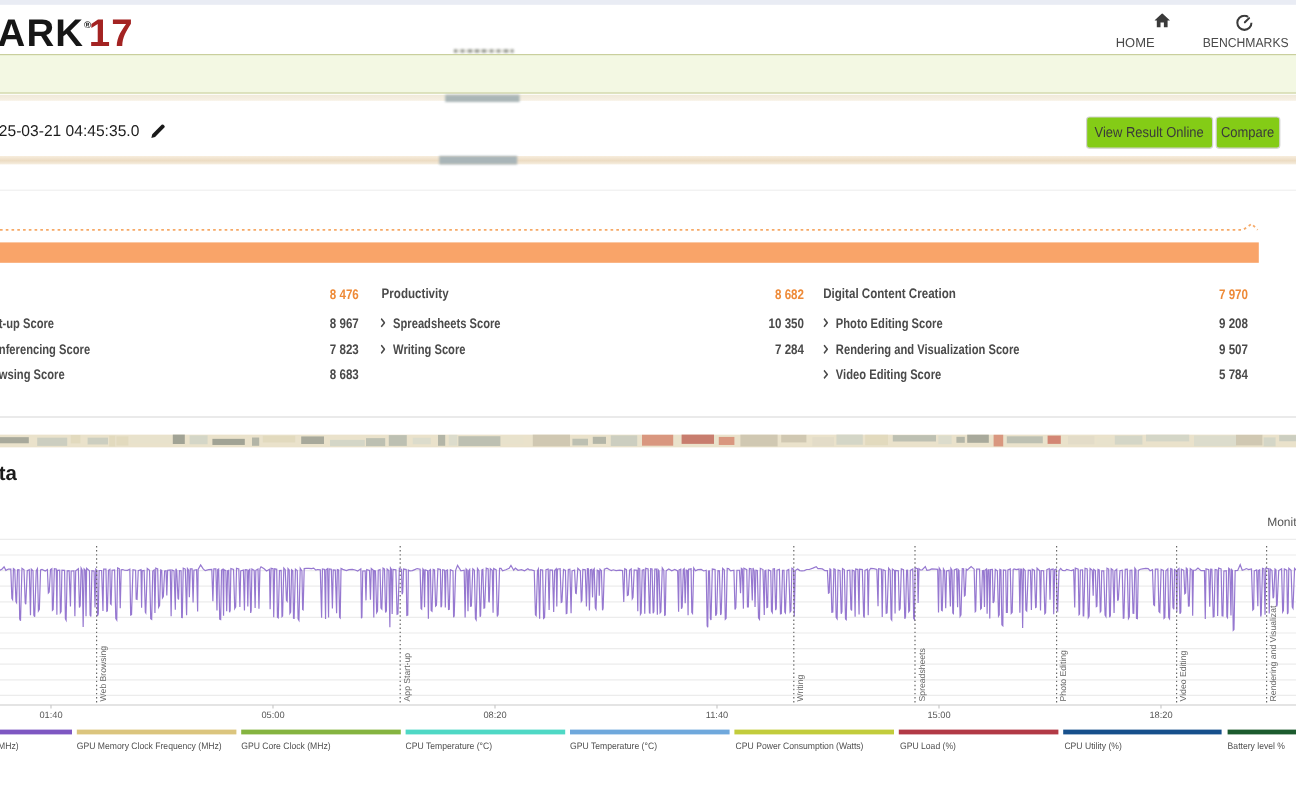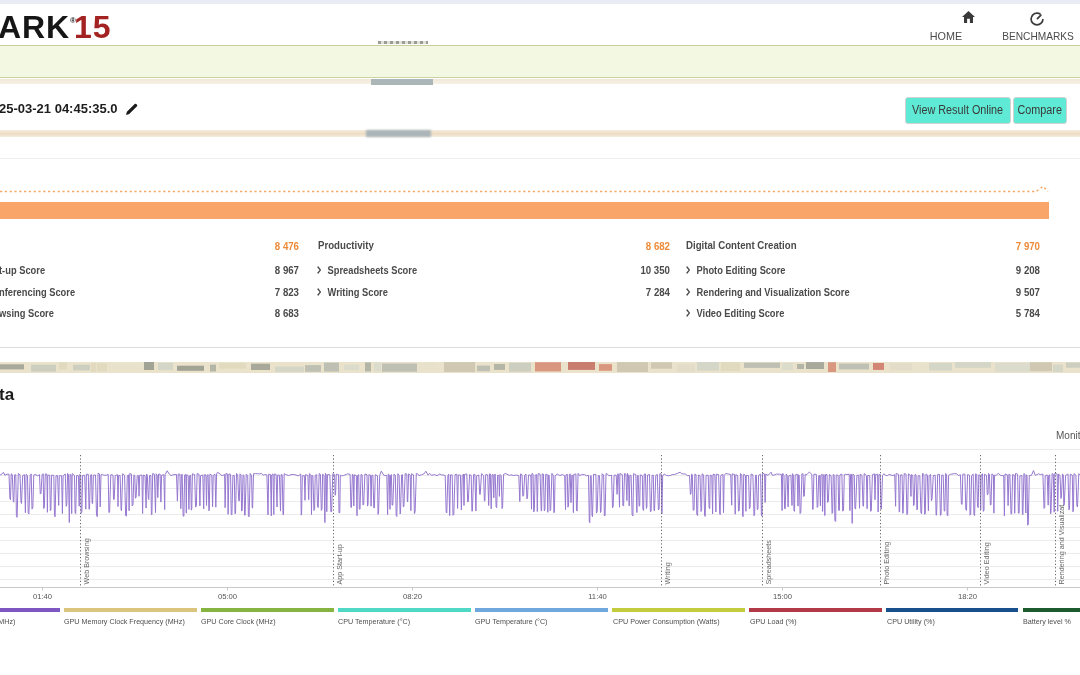--- a/index.html
+++ b/index.html
@@ -3,49 +3,49 @@
 <style>
 html,body{margin:0;padding:0}
 body{width:1080px;height:675px;position:relative;overflow:hidden;background:#fff;
   font-family:"Liberation Sans",sans-serif;}
 .a{position:absolute}
 .v{position:absolute;text-align:right;font-weight:bold;font-size:11.5px;color:#4a4a4a;width:100px;transform:scaleX(0.84);transform-origin:100% 50%;white-space:nowrap}
 .lbl{position:absolute;font-weight:bold;font-size:11.5px;color:#4a4a4a;white-space:nowrap;transform:scaleX(0.81);transform-origin:0 50%}
 .glbl{position:absolute;font-weight:bold;font-size:11.5px;color:#4a4a4a;white-space:nowrap;transform:scaleX(0.84);transform-origin:0 50%}
 .org{color:#ee8a37}
 .chev{display:inline-block;margin-right:8px;position:relative;top:0px}
-.btn{position:absolute;top:96.5px;height:25px;border:1px solid #d2d2d2;border-radius:3px;background:#5eead4;font-size:12px;color:#3a3a3a;text-align:center;line-height:25px}
+.btn{position:absolute;top:96.5px;height:25px;border:1px solid #d2d2d2;border-radius:3px;background:#84cc16;font-size:12px;color:#3a3a3a;text-align:center;line-height:25px}
 .leglbl{position:absolute;top:617px;font-size:7.8px;color:#4e4e4e;white-space:nowrap;transform:scaleX(0.92);transform-origin:0 50%}
 .legbar{position:absolute;top:608px;height:4px}
 .nav{position:absolute;top:30px;font-size:10.8px;color:#4a4a4a;text-align:center}
 </style></head>
 <body>
 
 <div class="a" style="left:0;top:0;width:1080px;height:4px;background:#e9ecf4"></div>
 
-<div class="a" style="left:-2px;top:9px;font-weight:bold;font-size:32px;letter-spacing:0.9px;color:#161616;white-space:nowrap">ARK<span style="font-size:8px;position:relative;top:-15px;letter-spacing:0">®</span><span style="color:#a32322;margin-left:-2px">15</span></div>
+<div class="a" style="left:-2px;top:9px;font-weight:bold;font-size:32px;letter-spacing:0.9px;color:#161616;white-space:nowrap">ARK<span style="font-size:8px;position:relative;top:-15px;letter-spacing:0">®</span><span style="color:#a32322;margin-left:-2px">17</span></div>
 
 <svg class="a" style="left:961.5px;top:10.5px" width="13" height="12" viewBox="0 0 13 12">
  <path d="M6.5 0 L13 6 L11 6 L11 12 L7.9 12 L7.9 7.8 L5.1 7.8 L5.1 12 L2 12 L2 6 L0 6 Z" fill="#3a3a3a"></path>
 </svg>
 <div class="nav" style="left:916px;width:60px">HOME</div>
 
 <svg class="a" style="left:1030px;top:12px" width="14" height="14" viewBox="0 0 14 14">
  <circle cx="7" cy="7" r="5.9" fill="none" stroke="#3a3a3a" stroke-width="1.7" stroke-dasharray="30.9 6.2"></circle>
  <path d="M7.4 6.6 L10.9 3.1" stroke="#3a3a3a" stroke-width="1.7" fill="none" stroke-linecap="round"></path>
 </svg>
 <div class="nav" style="left:1000px;width:75px;transform:scaleX(0.94);transform-origin:50% 50%">BENCHMARKS</div>
 
 <div class="a" style="left:378px;top:41px;width:50px;height:3px;background:repeating-linear-gradient(90deg,#7a7d72 0 3px,#d8d8cf 3px 6px);filter:blur(0.7px);opacity:0.75"></div>
 
 <div class="a" style="left:0;top:45px;width:1080px;height:31px;background:#f3f8e3;border-top:1.5px solid #c9cf9d;border-bottom:1.5px solid #cdd2a2"></div>
 <div class="a" style="left:0;top:79px;width:1080px;height:5px;background:linear-gradient(180deg,#f0e9d9,#f7f1e5)"></div>
 <div class="a" style="left:371px;top:78.5px;width:62px;height:6px;background:#aab6b7;filter:blur(0.7px)"></div>
 
-<div class="a" style="left:-1px;top:101px;font-size:13px;font-weight:bold;color:#1d1d1d">25-03-21 04:45:35.0</div>
+<div class="a" style="left:-1px;top:101px;font-size:13px;font-weight:normal;color:#1d1d1d">25-03-21 04:45:35.0</div>
 <svg class="a" style="left:126px;top:103px" width="12" height="12" viewBox="0 0 12 12">
  <path d="M0 12 L0.9 8.8 L8.7 1 Q9.4 0.3 10.2 1 L11 1.8 Q11.7 2.6 11 3.3 L3.2 11.1 Z" fill="#1a1a1a"></path>
 </svg>
 
 <div class="btn" style="left:904.5px;width:104px"><span style="display:inline-block;transform:scaleX(0.9)">View Result Online</span></div>
 <div class="btn" style="left:1013px;width:52px"><span style="display:inline-block;transform:scaleX(0.9)">Compare</span></div>
 
 <div class="a" style="left:0;top:130px;width:1080px;height:7px;background:linear-gradient(180deg,#f7eddd,#ecdcc3 55%,#f6eee0)"></div>
 <div class="a" style="left:366px;top:130px;width:65px;height:7px;background:#a9b5b8;filter:blur(0.8px)"></div>
 

